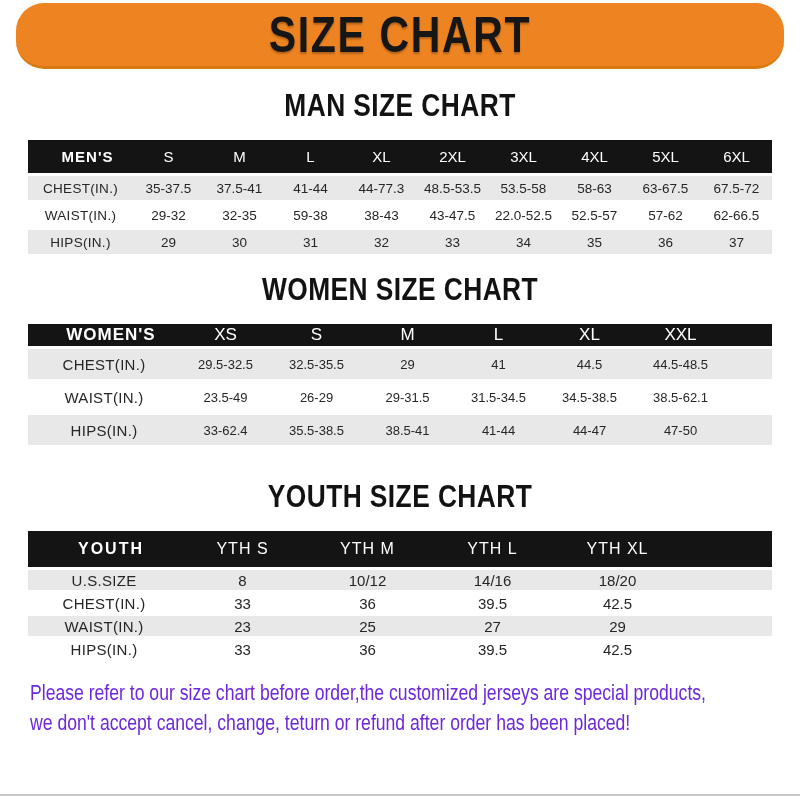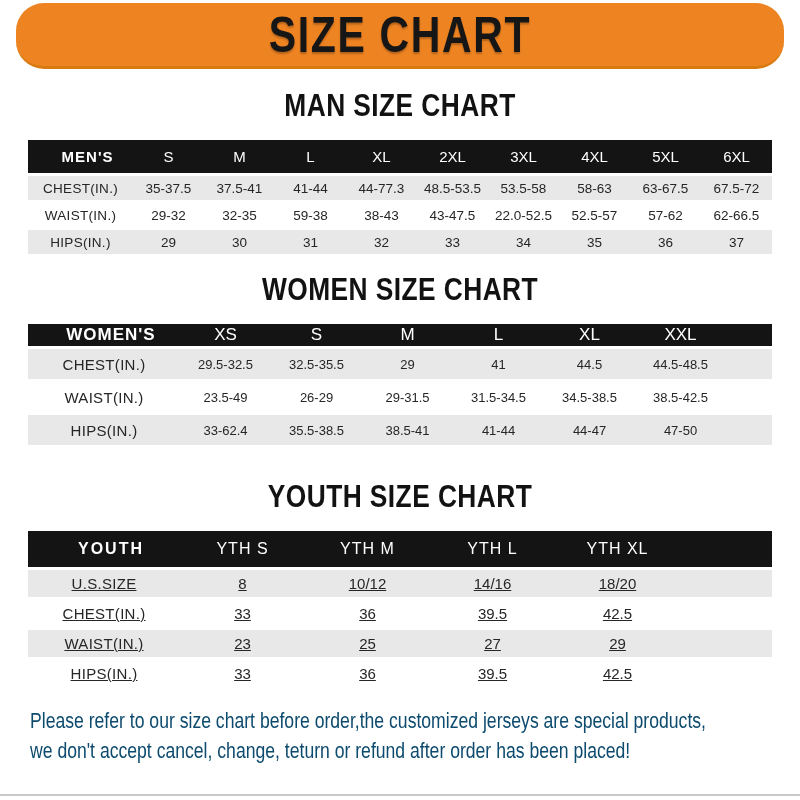--- a/index.html
+++ b/index.html
@@ -31,25 +31,25 @@
                             font-size:21px; letter-spacing:1px; }
   .t-men   .header-row th { height:33px; font-size:15px; }
   .t-women .header-row th { height:22px; font-size:17px; }
   .t-youth .header-row th { height:36px; font-size:16px; letter-spacing:1px; }
   .t-youth .header-row .label-cell { letter-spacing:2px; }
 
   .row-gray  td { background:#E8E8E8; }
   .row-white td { background:#FFFFFF; }
   .t-men   tbody td { height:24px; font-size:13.5px; color:#262626; }
   .t-women tbody td { height:30px; font-size:13px; color:#262626; }
-  .t-youth tbody td { height:27px; font-size:15px;  color:#262626;text-decoration:underline; }
+  .t-youth tbody td { height:20px; font-size:15px;  color:#262626; }
   tbody .row-label { font-size:13.5px; color:#1c1c1c; letter-spacing:0.3px;margin-top:20px; }
   .t-women tbody .row-label, .t-youth tbody .row-label { font-size:15px; }
 
-  .footer { margin:16px 0 0 30px; color:#0c4a6e; font-size:22px;
+  .footer { margin:16px 0 0 30px; color:#6d28d9; font-size:22px;
             line-height:30px; font-weight:400; }
   .footer-line { transform:scaleX(0.8); transform-origin:left center;
                  white-space:nowrap; }
   .bottom-rule { position:absolute; left:0; bottom:4px; width:800px;
                  border-top:2px solid #C9C9C9; }
 </style>
 </head>
 <body>
 
 <div class="banner">
@@ -161,21 +161,21 @@
       <td>44.5-48.5</td>
       <td></td>
     </tr>
     <tr class="row-white">
       <td class="row-label">WAIST(IN.)</td>
       <td>23.5-49</td>
       <td>26-29</td>
       <td>29-31.5</td>
       <td>31.5-34.5</td>
       <td>34.5-38.5</td>
-      <td>38.5-42.5</td>
+      <td>38.5-62.1</td>
       <td></td>
     </tr>
     <tr class="row-gray">
       <td class="row-label">HIPS(IN.)</td>
       <td>33-62.4</td>
       <td>35.5-38.5</td>
       <td>38.5-41</td>
       <td>41-44</td>
       <td>44-47</td>
       <td>47-50</td>

